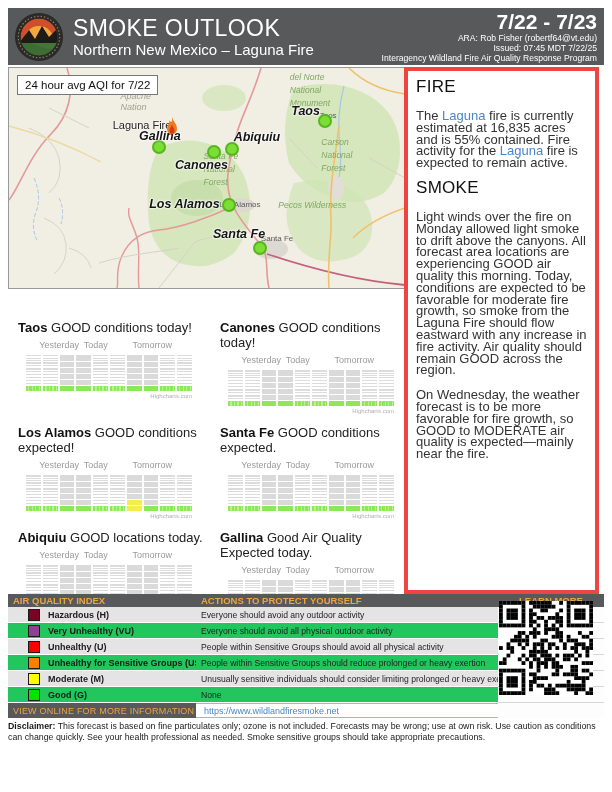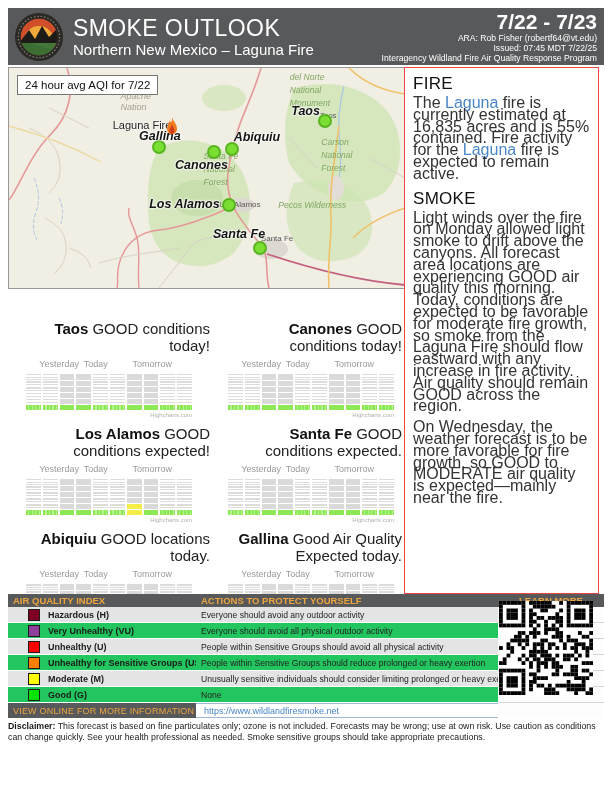--- a/index.html
+++ b/index.html
@@ -21,29 +21,29 @@
   .area-label{position:absolute;white-space:pre-line;text-align:left;font-style:italic;transform:translateX(-50%);z-index:1;}
   .area-label.forest{color:#82a763;font-size:8.5px;line-height:13px;}
   .area-label.nation{color:#a3a091;font-size:9px;line-height:11px;}
   .area-label.town{color:#5c5c5c;font-size:8px;font-style:normal;transform:translate(-50%,-50%);z-index:2;white-space:nowrap;}
   .dot{position:absolute;width:14px;height:14px;border-radius:50%;background:#7ade33;border:2px solid #58b51f;transform:translate(-50%,-50%);z-index:3;box-sizing:border-box;}
   .city-label{position:absolute;font-size:12.5px;font-weight:bold;font-style:italic;color:#141414;z-index:4;transform:translate(-50%,-50%);white-space:nowrap;text-shadow:0 0 2px #fff,0 0 2px #fff,0 0 3px #fff;}
   .fire-label{position:absolute;font-size:11px;color:#222;z-index:4;transform:translate(-50%,-50%);white-space:nowrap;text-shadow:0 0 2px #fff,0 0 2px #fff;}
   .flame{position:absolute;width:15px;height:21px;z-index:5;transform:translate(-50%,-50%);}
 
   
-  .info{position:absolute;left:404px;top:67px;width:195px;height:527px;border:1px solid #ef4444;box-sizing:border-box;padding:1px 8px 0 8px;background:#fff;}
+  .info{position:absolute;left:404px;top:67px;width:195px;height:527px;border:4px solid #ef4444;box-sizing:border-box;padding:1px 8px 0 8px;background:#fff;}
   .info h2{font-size:17px;font-weight:normal;margin:5px 0 2px;color:#111;letter-spacing:.3px;}
-  .info p{font-size:16px;line-height:11.8px;color:#333;margin:3px 0 9px;}
+  .info p{font-size:13px;line-height:11.8px;color:#333;margin:13px 0 9px;}
   .lk{color:#4a86c8;}
 
   
   .forecasts{position:absolute;left:8px;top:316px;width:394px;display:grid;grid-template-columns:202px 192px;grid-auto-rows:98px;row-gap:7px;}
   .panel{padding:4px 0 0 10px;box-sizing:border-box;}
-  .p-title{font-size:15px;margin-bottom:5px;color:#222;text-align:right;}
+  .p-title{font-size:13px;margin-bottom:5px;color:#222;}
   .p-city{font-weight:bold;color:#111;}
   .p-days{position:relative;height:11px;width:166px;margin:0 0 4px 8px;font-size:9px;color:#9a9a9a;}
   .p-days span{position:absolute;transform:translateX(-50%);white-space:nowrap;}
   .p-days span:nth-child(1){left:20%;}
   .p-days span:nth-child(2){left:42%;}
   .p-days span:nth-child(3){left:76%;}
   .p-chart{display:flex;gap:2px;width:166px;height:36px;margin-left:8px;}
   .col{flex:1;display:flex;flex-direction:column;gap:1px;}
   .seg{flex:1;background:#dadada;}
   .seg:first-child{flex:1.3;}

